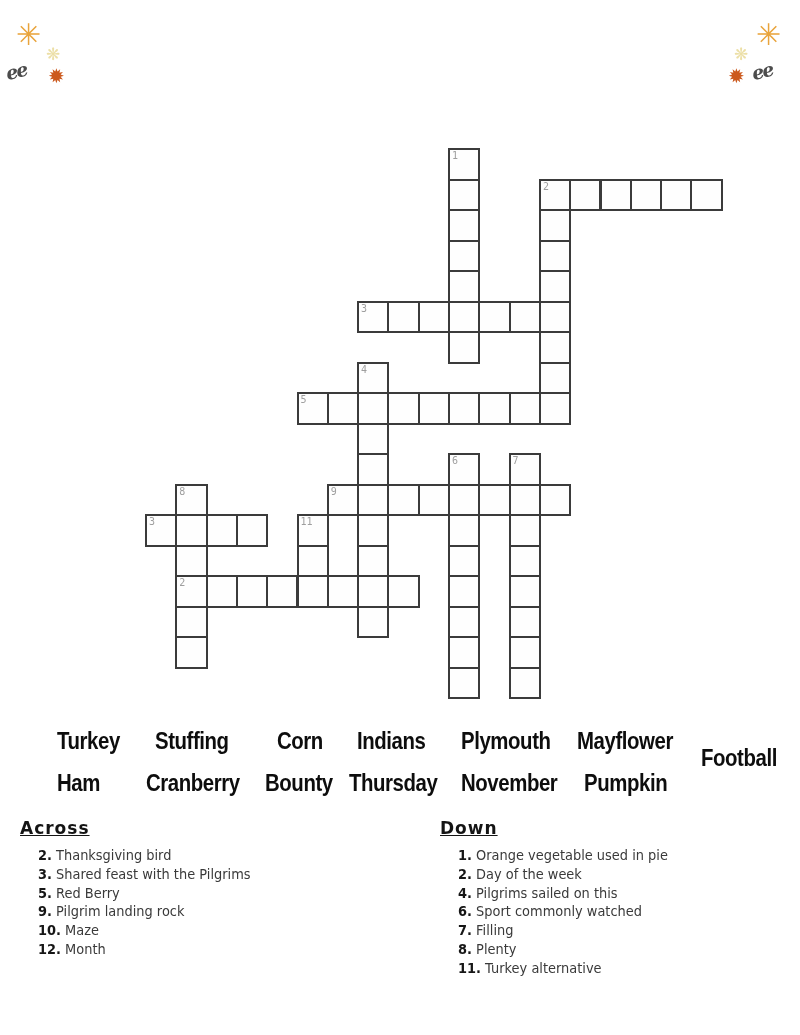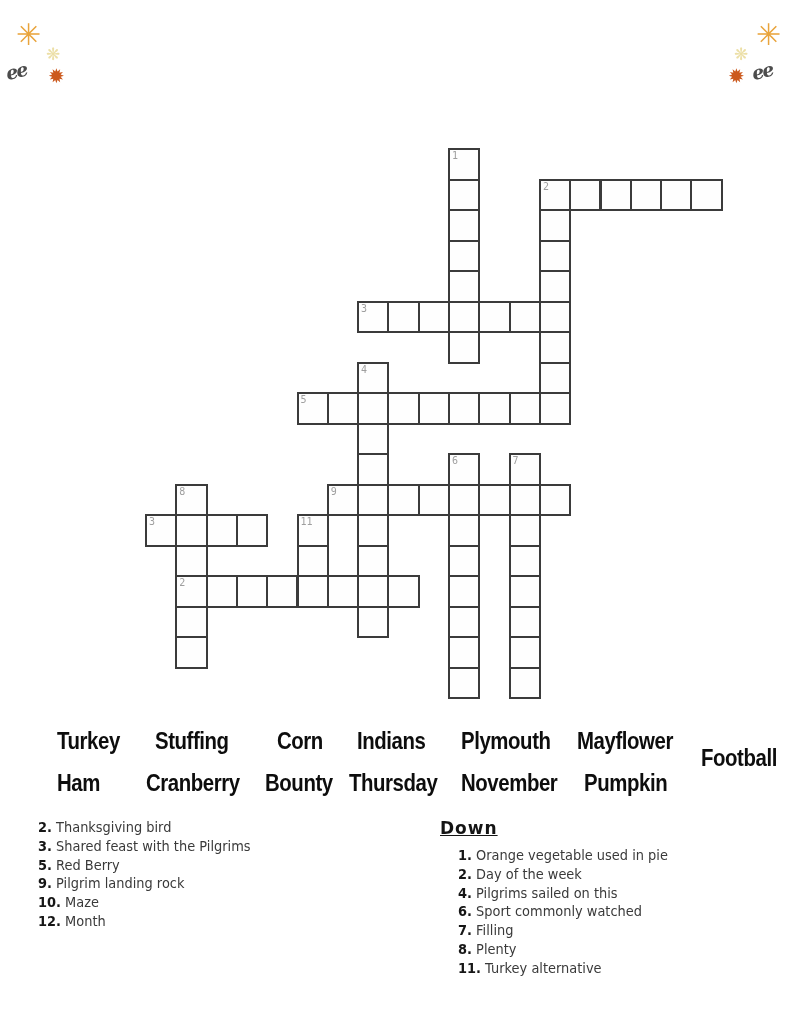--- a/index.html
+++ b/index.html
@@ -211,20 +211,21 @@
       <span class="bank-word" style="left: 701px; top: 744px;">Football</span>
       <span class="bank-word" style="left: 57px; top: 769px;">Ham</span>
       <span class="bank-word" style="left: 146px; top: 769px;">Cranberry</span>
       <span class="bank-word" style="left: 265px; top: 769px;">Bounty</span>
       <span class="bank-word" style="left: 349px; top: 769px;">Thursday</span>
       <span class="bank-word" style="left: 461px; top: 769px;">November</span>
       <span class="bank-word" style="left: 584px; top: 769px;">Pumpkin</span>
     </div>
 
   <div class="clues-col across">
+    <h2 class="clues-heading">Across</h2>
     <ul class="clues-list" id="across-list">
         <li><b>2.</b><span> Thanksgiving bird</span></li>
         <li><b>3.</b><span> Shared feast with the Pilgrims</span></li>
         <li><b>5.</b><span> Red Berry</span></li>
         <li><b>9.</b><span> Pilgrim landing rock</span></li>
         <li><b>10.</b><span> Maze</span></li>
         <li><b>12.</b><span> Month</span></li>
       </ul>
   </div>
 

